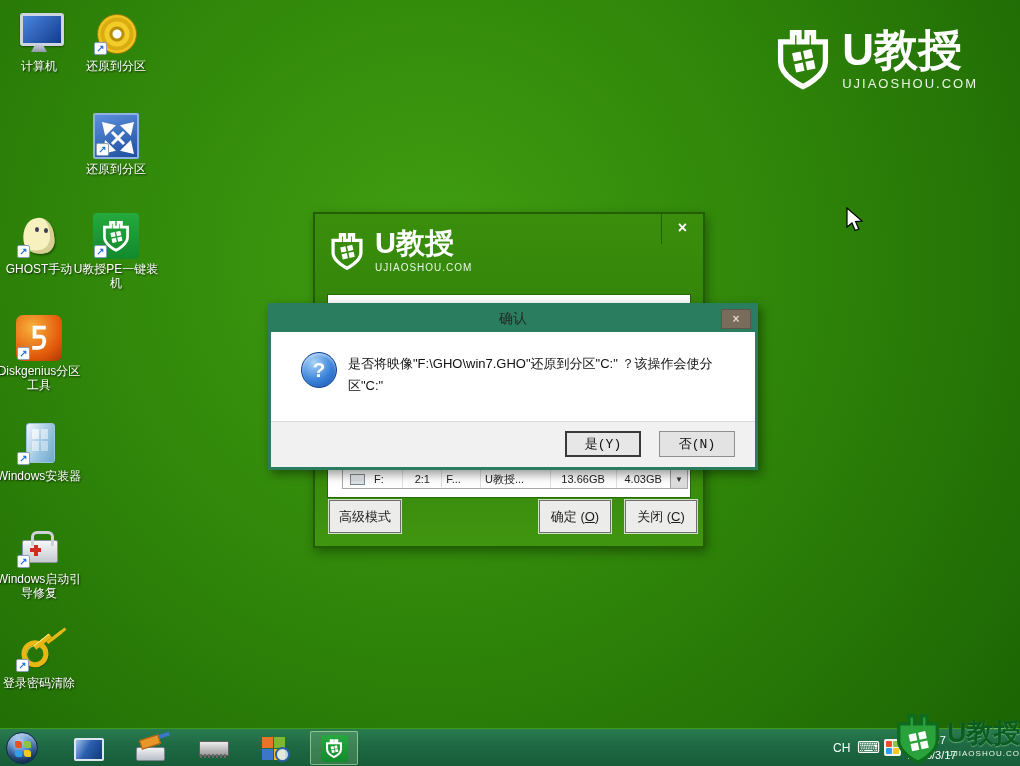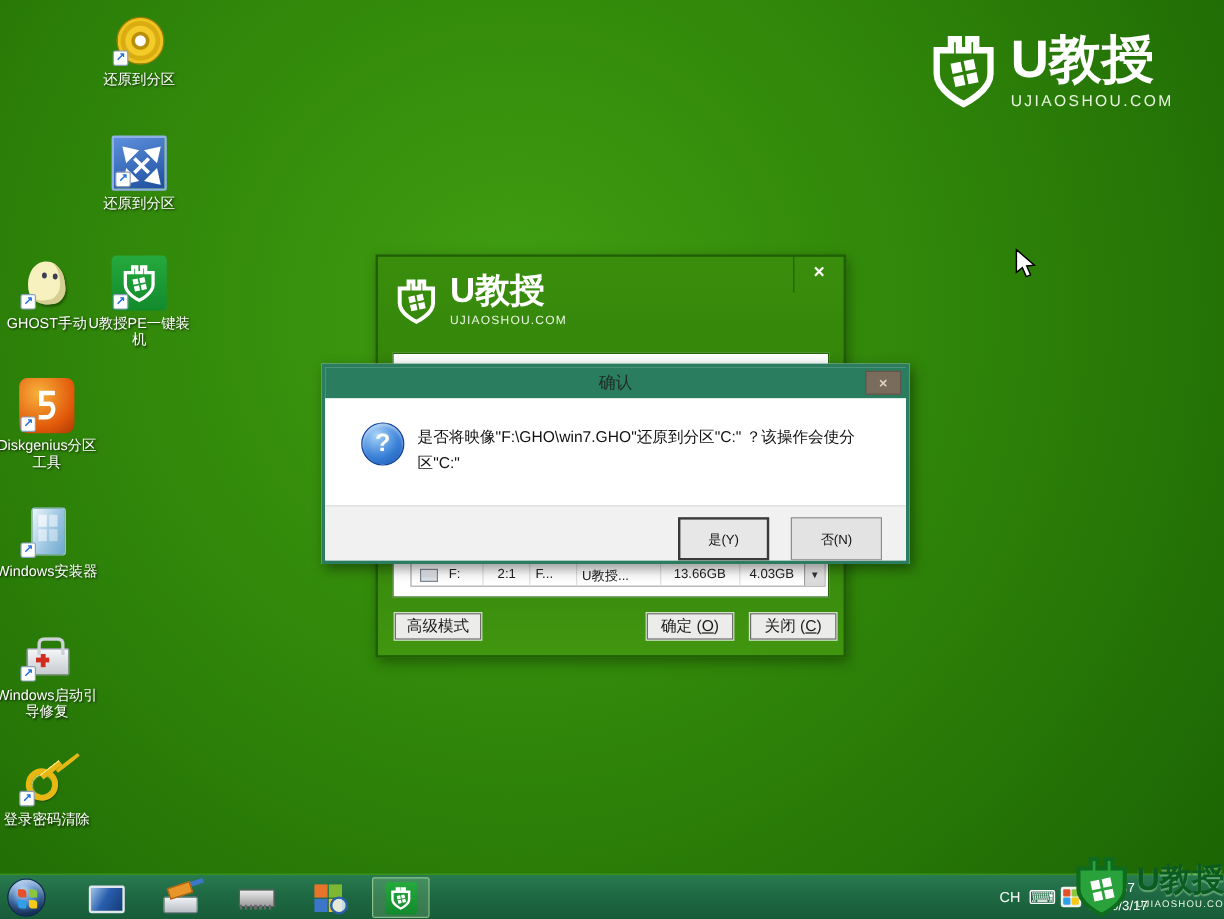--- a/index.html
+++ b/index.html
@@ -88,21 +88,21 @@
     font-size:16px; font-weight:bold; cursor:pointer; line-height:20px; }
   .win-panel { position:absolute; left:12px; top:80px; right:12px; bottom:48px; background:#fff;
     border:1px solid #246a06; }
   .combo { position:absolute; left:14px; bottom:8px; height:20px; width:346px; display:flex; align-items:stretch;
     border:1px solid #a9a9a9; background:#fff; font-size:11px; color:#222; cursor:default; }
   .combo .cell { display:flex; align-items:center; padding:0 4px; border-right:1px solid #e0e0e0; white-space:nowrap; }
   .combo .diskic { width:15px; height:11px; margin:0 1px 0 3px; border:1px solid #7d8792;
     background:linear-gradient(#f2f4f6,#c3cad2); box-shadow:inset 0 -3px 0 #dfe4e9; }
   .combo .drop { margin-left:auto; width:19px; display:flex; align-items:center; justify-content:center;
     background:linear-gradient(#f6f6f6,#d7d7d7); border-left:1px solid #a0a0a0; font-size:8px; color:#333; cursor:pointer; }
-  .gbtn { position:absolute; height:22px; background:#ececea; border:1px solid #6e6e6e;
+  .gbtn { position:absolute; height:33px; background:#ececea; border:1px solid #6e6e6e;
     box-shadow:0 0 0 1px rgba(255,255,255,.75); font-size:13px; color:#1c1c1c; cursor:pointer;
     font-family:inherit; }
   #btn-adv { left:14px; bottom:13px; width:72px; }
   #btn-ok  { left:224px; bottom:13px; width:72px; }
   #btn-wclose { left:310px; bottom:13px; width:72px; }
   .mnemo { text-decoration:underline; }
 
   
   #dlg { position:absolute; left:268px; top:303px; width:490px; height:167px; z-index:40;
     border:3px solid #2b7d5f; background:#fff; box-shadow:3px 4px 10px rgba(0,0,0,.42); }
@@ -110,22 +110,22 @@
     line-height:25px; position:relative; }
   .dlg-close { position:absolute; right:4px; top:3px; width:30px; height:20px; background:#7a6c5c;
     border:1px solid #5f544a; color:#ddd5ca; font-size:12px; font-weight:bold; line-height:17px; cursor:pointer; }
   .dlg-body { position:relative; height:89px; background:#fff; }
   .qicon { position:absolute; left:30px; top:20px; width:36px; height:36px; border-radius:50%;
     background:radial-gradient(circle at 35% 28%, #a8d4f8, #3b82d8 55%, #1650b0 100%);
     border:1px solid #0d3f92; color:#fff; font-size:21px; font-weight:bold; text-align:center; line-height:34px;
     box-shadow:inset 0 2px 3px rgba(255,255,255,.5); }
   .dlg-msg { position:absolute; left:77px; top:21px; width:395px; font-size:13px; line-height:22px; color:#111; }
   .dlg-btns { position:relative; height:46px; background:#f1f1f1; border-top:1px solid #dcdcdc; }
-  .dbtn { position:absolute; top:9px; height:36px; background:#e3e3e3; font-size:11px; color:#111;
-    cursor:pointer; font-family:Liberation Sans, sans-serif; }
+  .dbtn { position:absolute; top:9px; height:26px; background:#e3e3e3; font-size:13px; color:#111;
+    cursor:pointer; font-family:Liberation Mono, monospace; }
   #btn-yes { left:294px; width:76px; border:2px solid #3a3a3a; background:#e7e7e7; }
   #btn-no  { left:388px; width:76px; border:1px solid #8f8f8f; }
 
   
   #taskbar { position:absolute; left:0; bottom:0; width:1020px; height:38px; z-index:50;
     background:linear-gradient(180deg,#2a7b50 0%, #1e6943 45%, #175c38 100%); border-top:1px solid #3c9a1d; }
   #startbtn { position:absolute; left:6px; top:3px; width:32px; height:32px; border-radius:50%;
     cursor:pointer; background:radial-gradient(circle at 40% 30%, #bcd8f2 0%, #4f86c8 40%, #12366e 85%);
     border:1px solid #0c2850; box-shadow:inset 0 -5px 6px rgba(0,0,0,.4), inset 0 3px 4px rgba(255,255,255,.55); }
   #startbtn .flag { position:absolute; left:8px; top:8px; width:16px; height:16px; }
@@ -171,20 +171,24 @@
   #watermark .bdomain { font-size:8px; color:#eaf6e2; letter-spacing:1px; margin-top:3px; line-height:1; }
 
   
   #cursor { position:absolute; left:845px; top:207px; z-index:100; pointer-events:none; }
 </style>
 </head>
 <body>
 
 <div id="desktop">
 
+  <div class="dicon" style="left:0px;top:10px">
+    <div class="ic ic-computer"></div>
+    <div class="dlabel">计算机</div>
+  </div>
   <div class="dicon" style="left:77px;top:10px">
     <div class="ic ic-cd">
       <span class="sc">↗</span>
       </div>
     <div class="dlabel">还原到分区</div>
   </div>
   <div class="dicon" style="left:77px;top:113px">
     <div class="ic ic-expand">
       <svg width="38" height="38" viewBox="0 0 38 38">
         <g stroke="#fff" stroke-width="3" fill="#fff">

